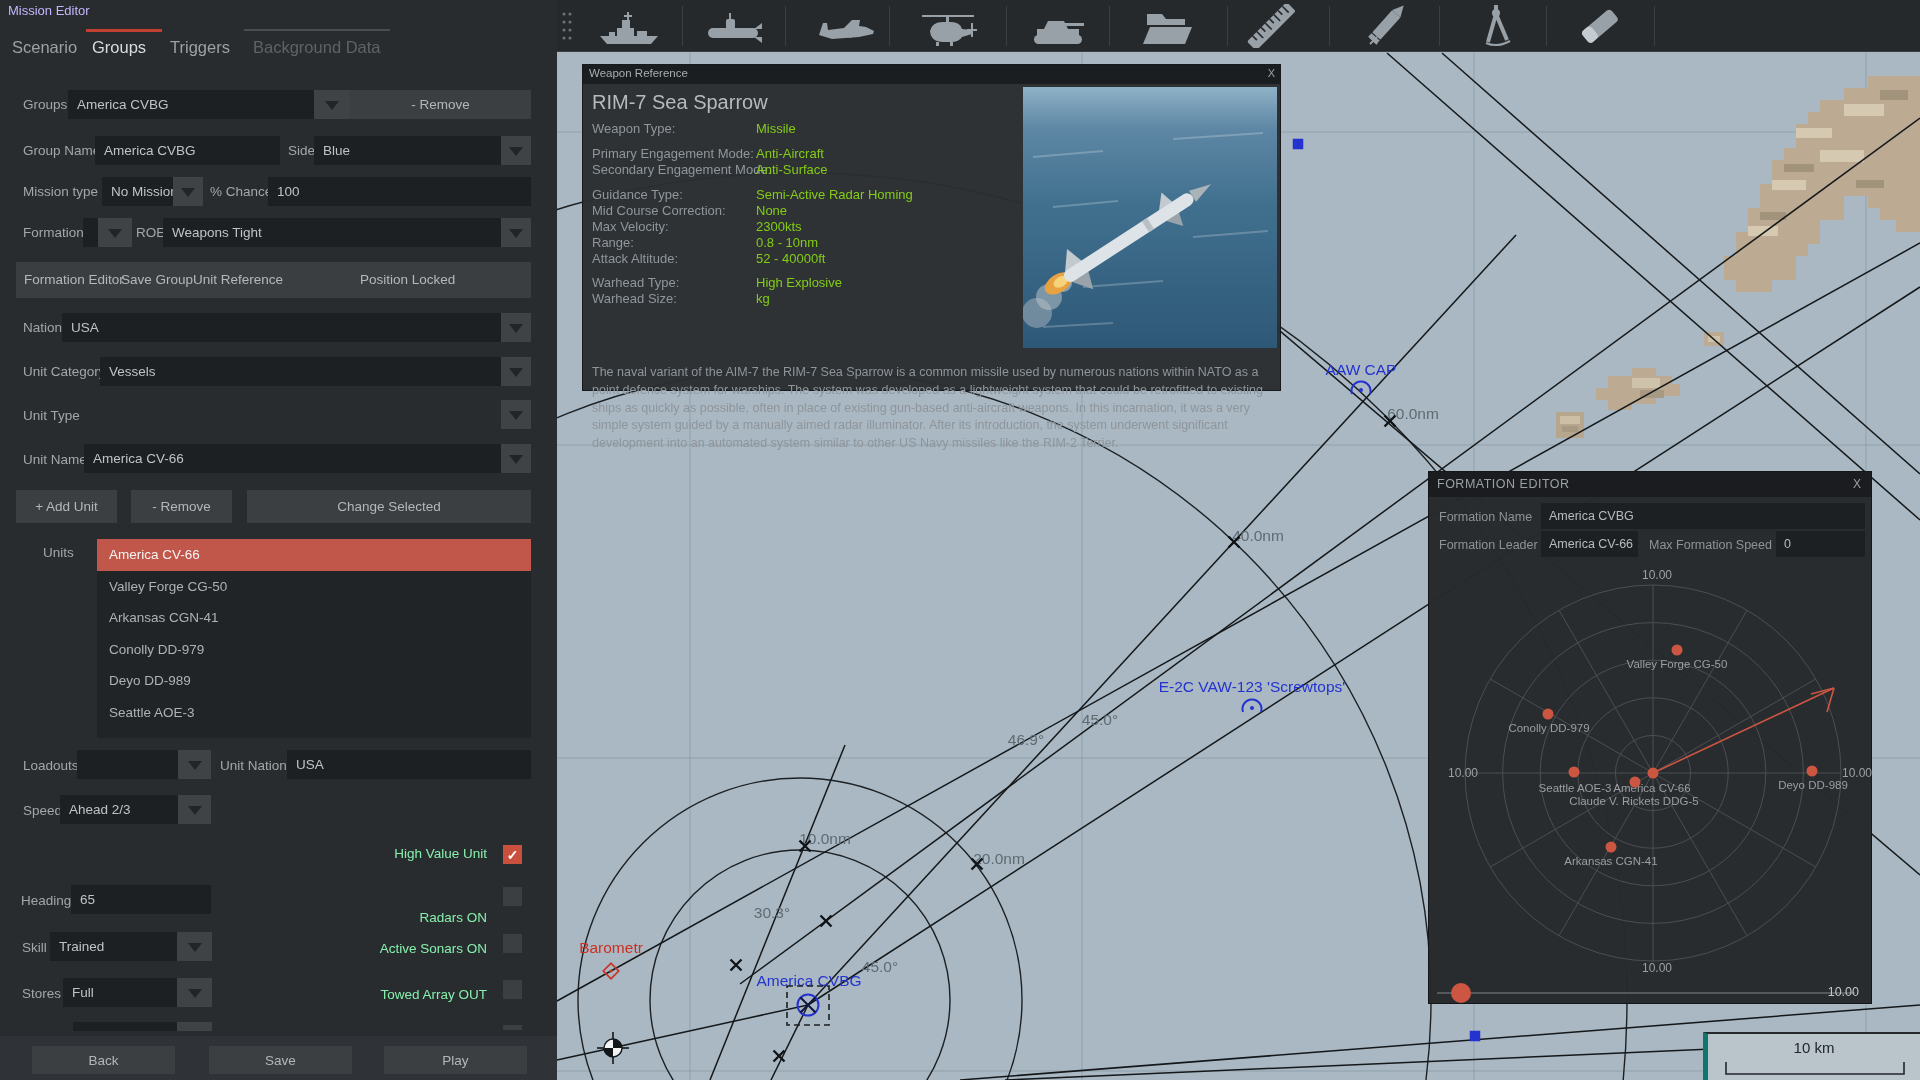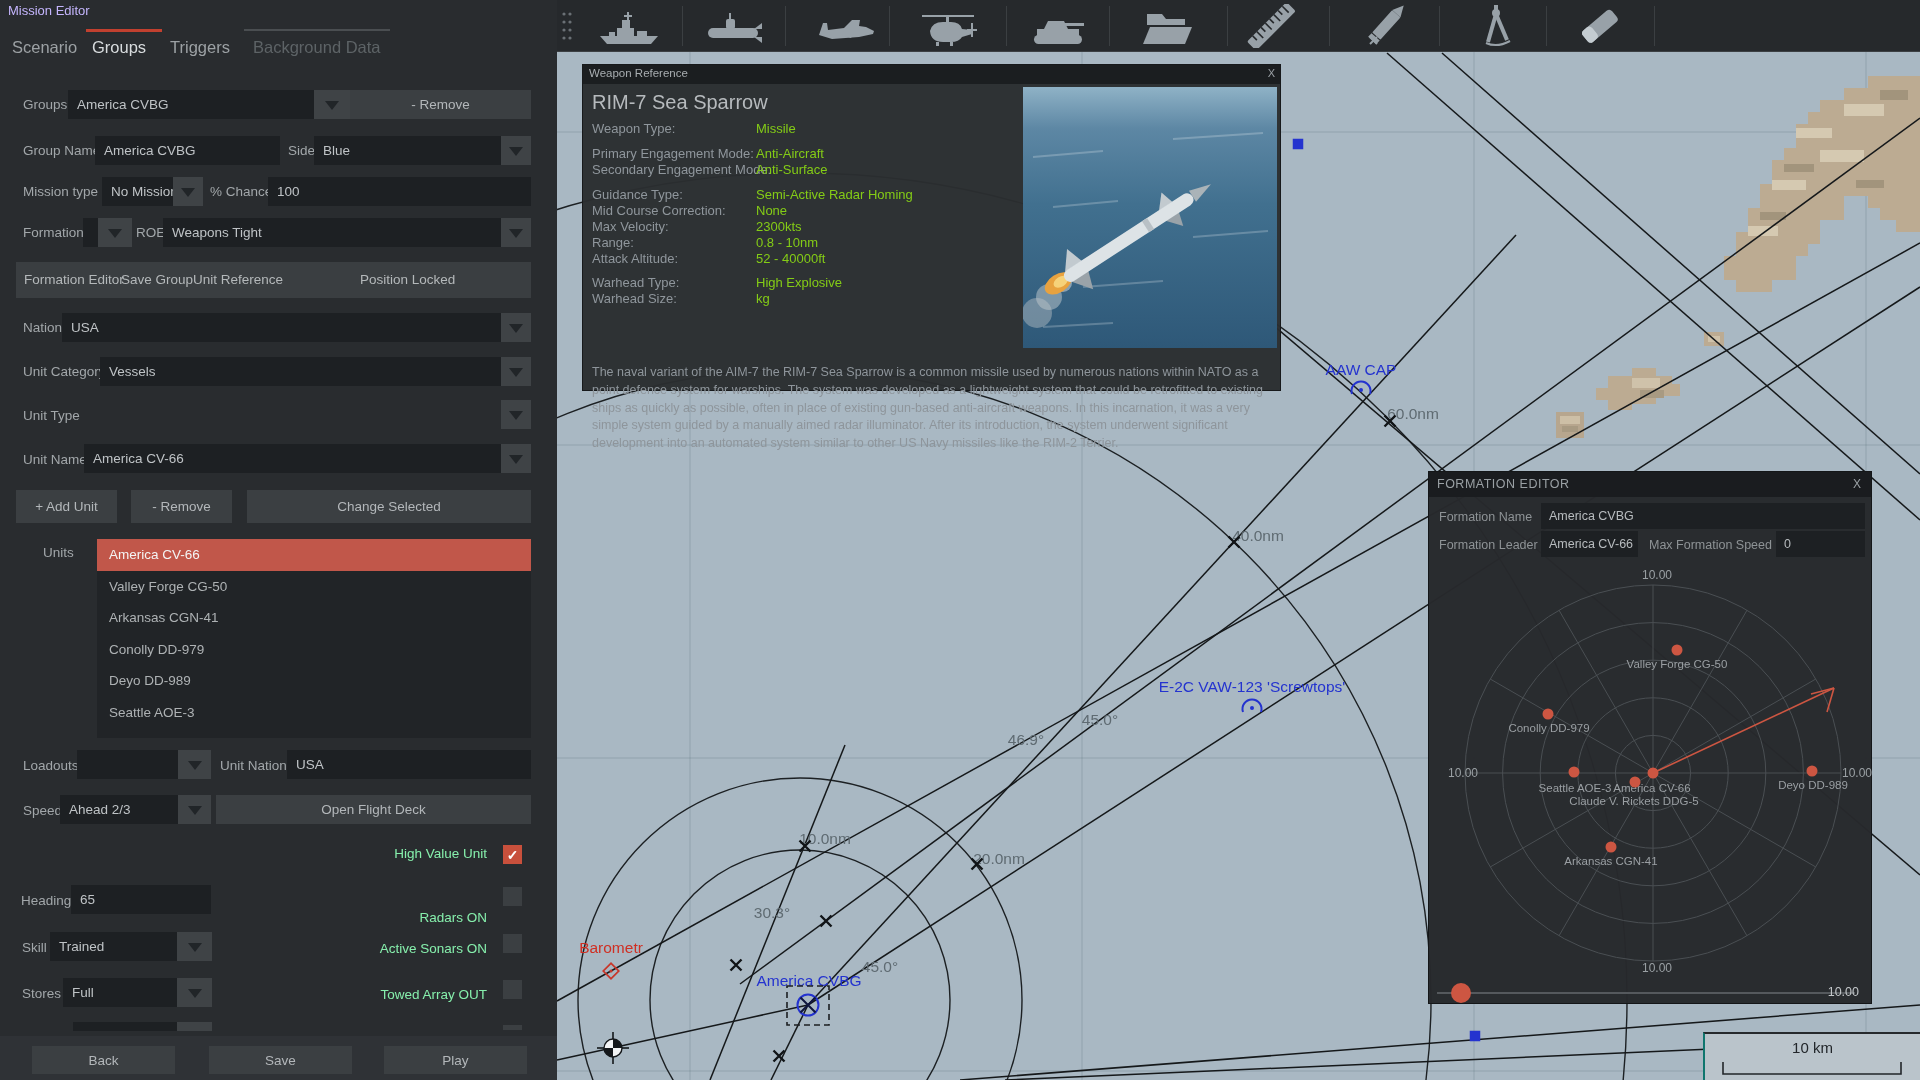--- a/index.html
+++ b/index.html
@@ -28,21 +28,21 @@
   .unit-item.sel{background:#c1574a;color:#f4f4f4;}
   #panel-footer{left:0;top:1036px;width:557px;height:44px;background:#2f3236;}
   
   #toolbar{left:557px;top:0;width:1363px;height:52px;background:#26292c;border-bottom:1px solid #3c4043;z-index:5;box-sizing:border-box;}
   .tool-divider{top:6px;width:1px;height:40px;background:#3b3f42;}
   .tool-cell{top:5px;width:64px;height:42px;display:flex;align-items:center;justify-content:center;}
   
   #map-layer{left:0;top:0;width:1920px;height:1080px;z-index:1;}
   .map-label{position:absolute;transform:translate(-50%,-50%);font-size:15.5px;white-space:nowrap;}
   .map-marker{position:absolute;transform:translate(-50%,-50%);line-height:0;}
-  #scalebar{left:1703px;top:1032px;width:217px;height:48px;background:#bac4cb;border-top:2px solid #26292c;border-left:2px solid #0f766e;box-sizing:border-box;z-index:2;}
+  #scalebar{left:1703px;top:1032px;width:217px;height:48px;background:#bac4cb;border-top:2px solid #26292c;border-left:5px solid #0f766e;box-sizing:border-box;z-index:2;}
   #scalebar .sc-label{position:absolute;left:0;top:5px;width:100%;text-align:center;color:#22262a;font-size:15px;}
   
   #weapon-popup{left:582px;top:64px;width:699px;height:327px;background:rgba(42,45,48,0.97);border:1px solid #17191b;z-index:8;box-sizing:border-box;}
   #wp-titlebar{left:0;top:0;width:100%;height:19px;background:#1b1e20;}
   #wp-titlebar .t{position:absolute;left:6px;top:2px;font-size:11.5px;color:#a8adb0;}
   #wp-close{right:5px;top:2px;font-size:11px;color:#9ba1a5;}
   #wp-name{left:9px;top:26px;font-size:20px;color:#b6babd;}
   .spec-row{left:9px;width:430px;height:16px;}
   .spec-label{position:absolute;left:0;top:0;font-size:13px;color:#8f969c;white-space:nowrap;}
   .spec-value{position:absolute;left:164px;top:0;font-size:13px;color:#84cc16;white-space:nowrap;}
@@ -395,21 +395,20 @@
 
     <div class="lbl abs" style="left:23px;top:758px">Loadouts</div>
     <div class="inp abs" style="left:77px;top:750px;width:101px;height:29px"></div>
     <div class="ddl abs" style="left:178px;top:750px;width:33px;height:29px"></div>
     <div class="lbl abs" style="left:220px;top:758px">Unit Nation</div>
     <div class="inp abs" style="left:287px;top:750px;width:244px;height:29px">USA</div>
 
     <div class="lbl abs" style="left:23px;top:803px">Speed</div>
     <div class="inp abs" style="left:60px;top:795px;width:118px;height:29px">Ahead 2/3</div>
     <div class="ddl abs" style="left:178px;top:795px;width:33px;height:29px"></div>
-    <div class="btn abs" style="left:216px;top:795px;width:315px;height:29px">Open Flight Deck</div>
 
     <div class="rlabel abs" style="left:330px;top:846px;width:157px">High Value Unit</div>
     <div class="chk on abs" style="left:503px;top:845px">✓</div>
 
     <div class="lbl abs" style="left:21px;top:893px">Heading</div>
     <div class="inp abs" style="left:71px;top:885px;width:140px;height:29px">65</div>
     <div class="rlabel abs" style="left:330px;top:910px;width:157px">Radars ON</div>
     <div class="chk abs" style="left:503px;top:887px"></div>
 
     <div class="lbl abs" style="left:22px;top:940px">Skill</div>

